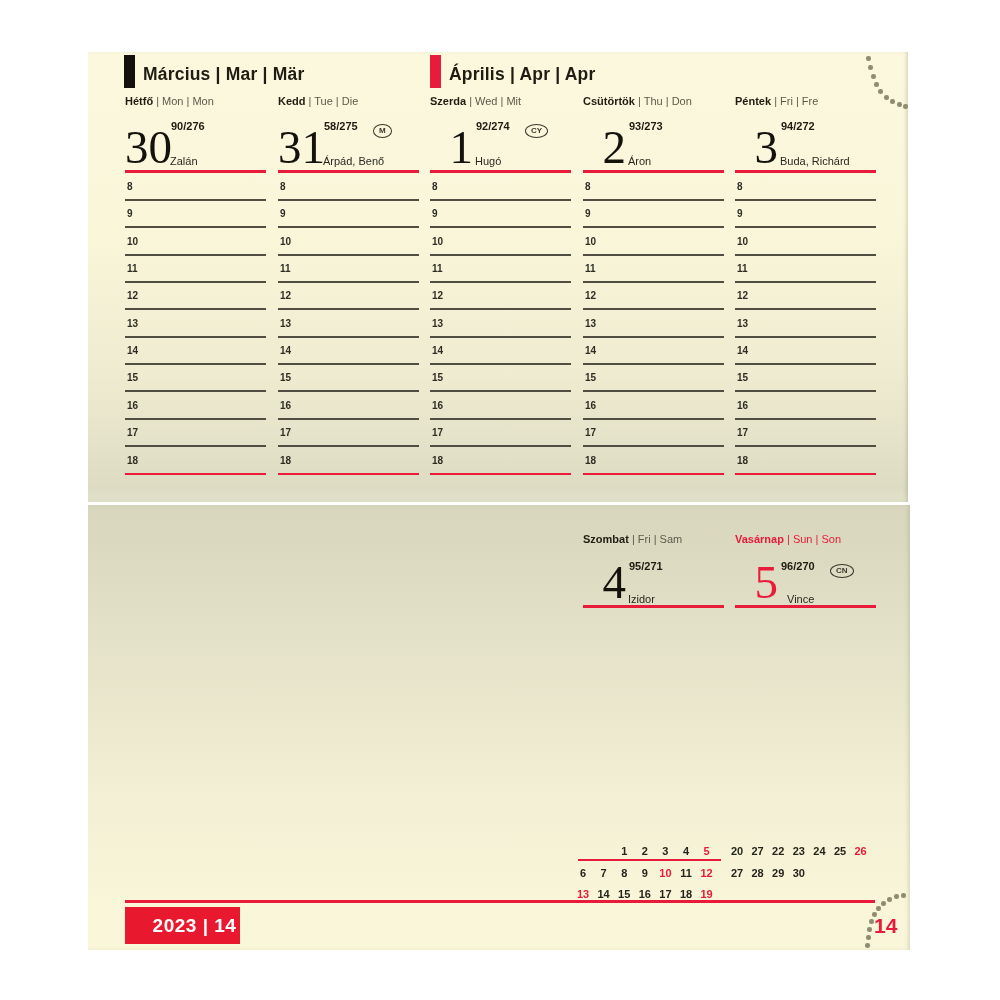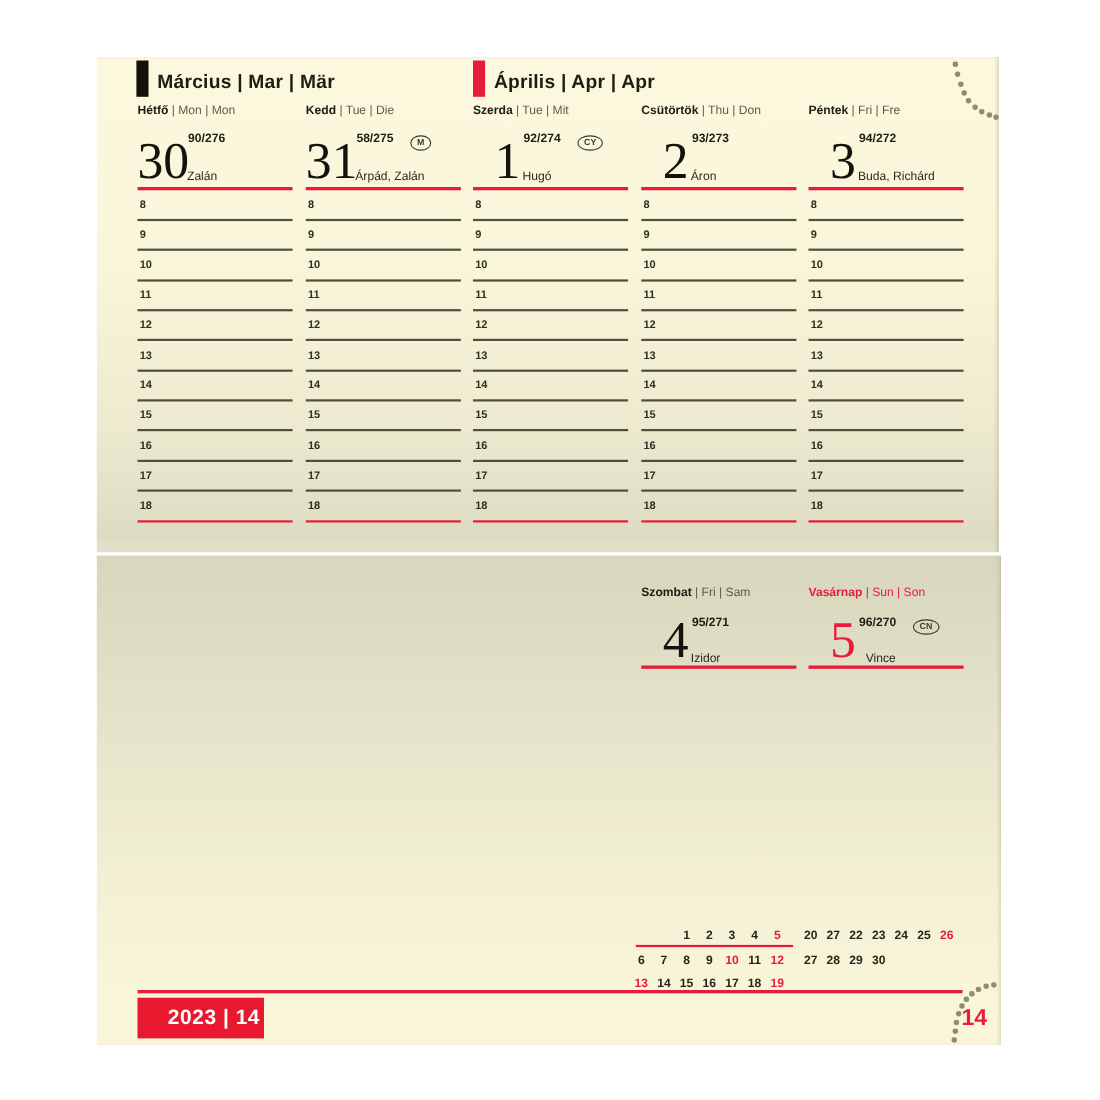--- a/index.html
+++ b/index.html
@@ -75,21 +75,21 @@
         <div class="abs hour-label" style="left: 2px; top: 375.15px;">17</div>
         <div class="abs hour-line" style="left: 0px; top: 393.15px;"></div>
         <div class="abs hour-label" style="left: 2px; top: 402.5px;">18</div>
         <div class="abs hour-line red" style="left: 0px; top: 420.5px;"></div>
       </div>
       <div class="abs" style="left: 190px; top: 0px; width: 141px; height: 100%;">
         <div class="abs wd-header" style="left: 0px; top: 43px;"><b>Kedd</b><span class="rest"> | Tue | Die</span></div>
         <div class="abs date-number" style="left: 0px; top: 72px;">31</div>
         <div class="abs doy" style="left: 46px; top: 68px;">58/275</div>
         <div class="abs" style="left: 95px; top: 67px;"><span class="oval-badge">M</span></div>
-        <div class="abs name-day" style="left: 45px; top: 103px;">Árpád, Zalán</div>
+        <div class="abs name-day" style="left: 45px; top: 103px;">Árpád, Benő</div>
         <div class="abs date-rule" style="left: 0px; top: 118px;"></div>
         <div class="abs hour-label" style="left: 2px; top: 129px;">8</div>
         <div class="abs hour-line" style="left: 0px; top: 147px;"></div>
         <div class="abs hour-label" style="left: 2px; top: 156.35px;">9</div>
         <div class="abs hour-line" style="left: 0px; top: 174.35px;"></div>
         <div class="abs hour-label" style="left: 2px; top: 183.7px;">10</div>
         <div class="abs hour-line" style="left: 0px; top: 201.7px;"></div>
         <div class="abs hour-label" style="left: 2px; top: 211.05px;">11</div>
         <div class="abs hour-line" style="left: 0px; top: 229.05px;"></div>
         <div class="abs hour-label" style="left: 2px; top: 238.4px;">12</div>
@@ -101,21 +101,21 @@
         <div class="abs hour-label" style="left: 2px; top: 320.45px;">15</div>
         <div class="abs hour-line" style="left: 0px; top: 338.45px;"></div>
         <div class="abs hour-label" style="left: 2px; top: 347.8px;">16</div>
         <div class="abs hour-line" style="left: 0px; top: 365.8px;"></div>
         <div class="abs hour-label" style="left: 2px; top: 375.15px;">17</div>
         <div class="abs hour-line" style="left: 0px; top: 393.15px;"></div>
         <div class="abs hour-label" style="left: 2px; top: 402.5px;">18</div>
         <div class="abs hour-line red" style="left: 0px; top: 420.5px;"></div>
       </div>
       <div class="abs" style="left: 342px; top: 0px; width: 141px; height: 100%;">
-        <div class="abs wd-header" style="left: 0px; top: 43px;"><b>Szerda</b><span class="rest"> | Tue | Mit</span></div>
+        <div class="abs wd-header" style="left: 0px; top: 43px;"><b>Szerda</b><span class="rest"> | Wed | Mit</span></div>
         <div class="abs date-number" style="left: 0px; top: 72px;">1</div>
         <div class="abs doy" style="left: 46px; top: 68px;">92/274</div>
         <div class="abs" style="left: 95px; top: 67px;"><span class="oval-badge">CY</span></div>
         <div class="abs name-day" style="left: 45px; top: 103px;">Hugó</div>
         <div class="abs date-rule" style="left: 0px; top: 118px;"></div>
         <div class="abs hour-label" style="left: 2px; top: 129px;">8</div>
         <div class="abs hour-line" style="left: 0px; top: 147px;"></div>
         <div class="abs hour-label" style="left: 2px; top: 156.35px;">9</div>
         <div class="abs hour-line" style="left: 0px; top: 174.35px;"></div>
         <div class="abs hour-label" style="left: 2px; top: 183.7px;">10</div>

